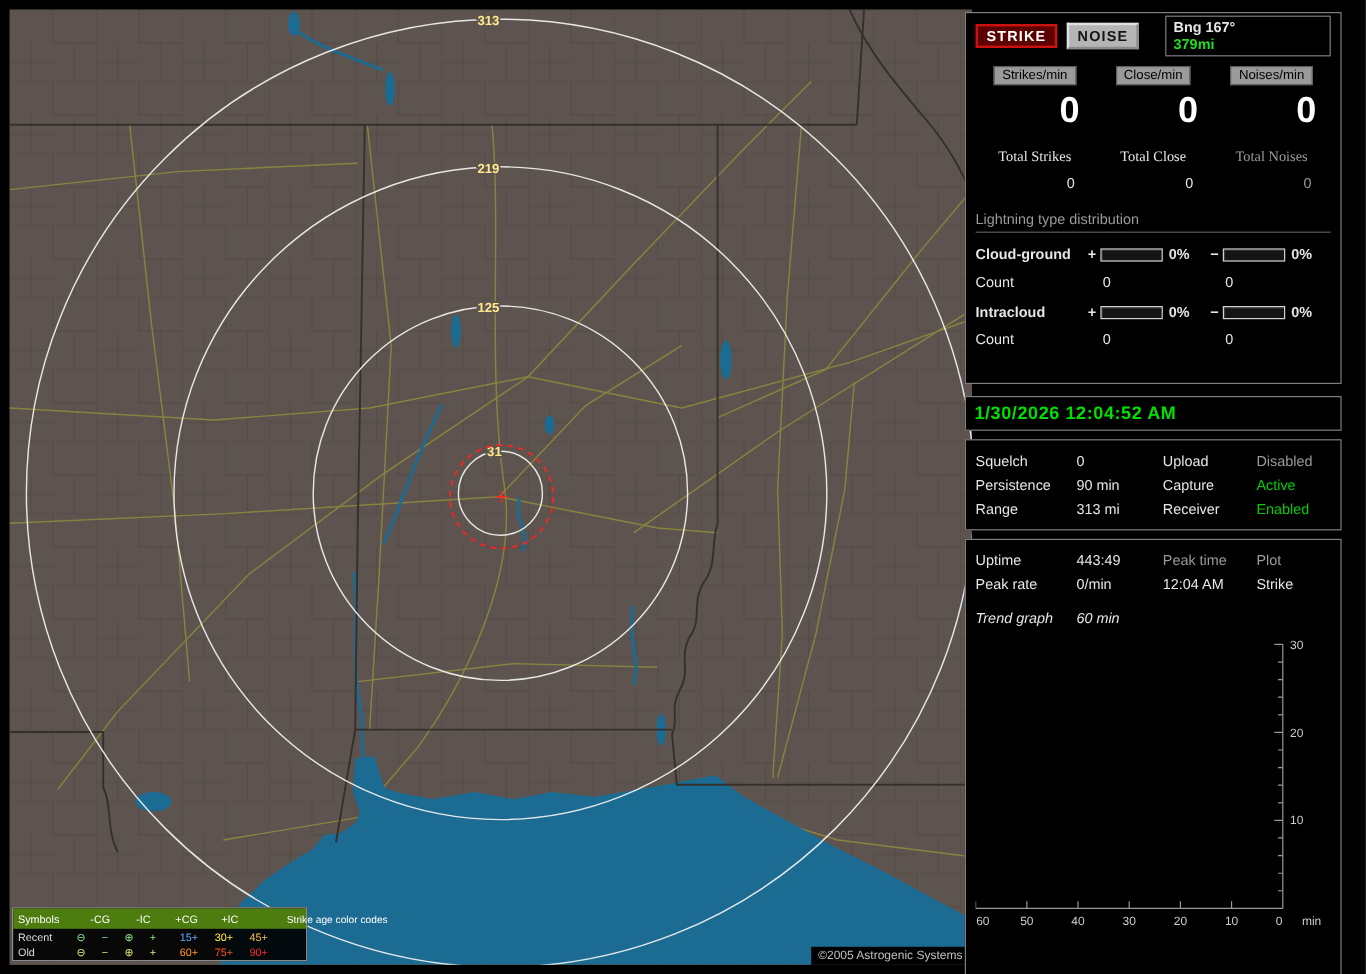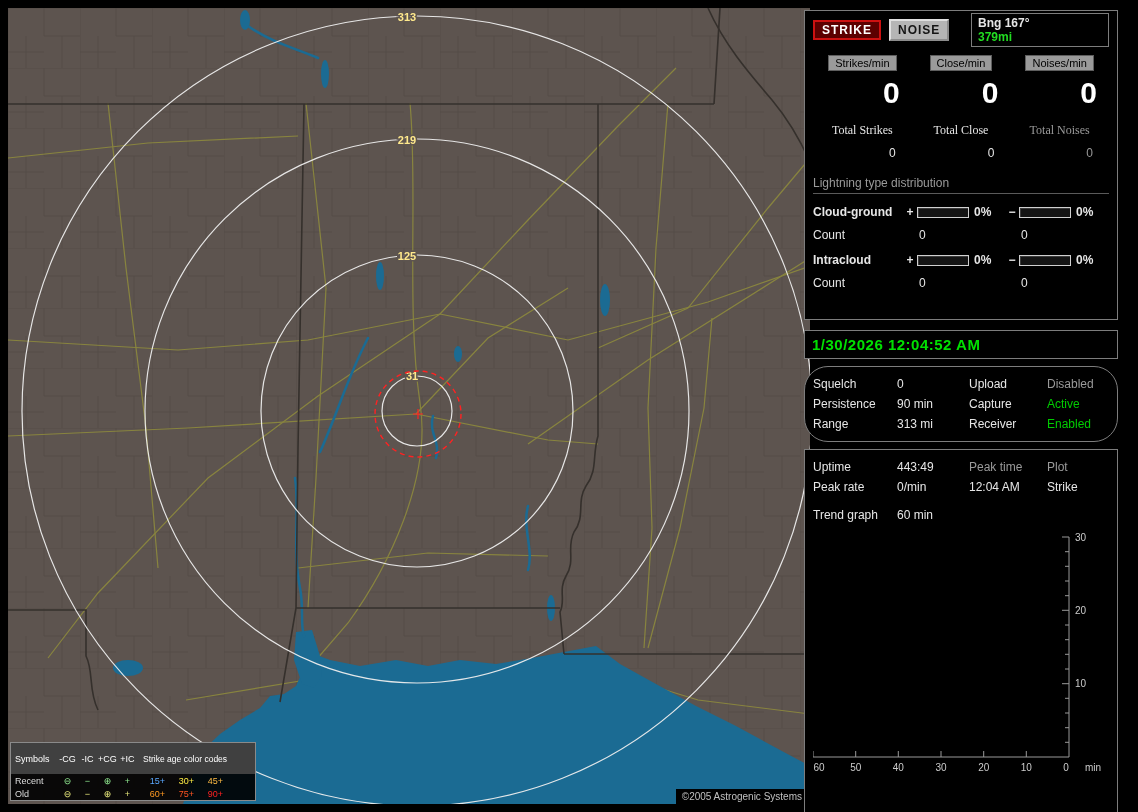--- a/index.html
+++ b/index.html
@@ -9,21 +9,21 @@
   }
   
   #map{position:absolute;left:8px;top:8px;width:802px;height:796px;background:#5d544f;}
   #map svg{display:block;}
   .legend{
     position:absolute;left:2px;bottom:3px;width:244px;border:1px solid #8a8a8a;
     background:rgba(0,0,0,.9);font-size:9px;color:#ddd;
   }
   .lg-row{display:grid;grid-template-columns:42px 21px 19px 21px 19px 6px 29px 29px 29px;
     align-items:center;height:13px;padding:0 4px;}
-  .lg-head{background:#404040;height:31px;color:#fff;}
+  .lg-head{background:#4d7c0f;height:17px;color:#fff;gap:16px;}
   .lg-age-title{grid-column:7 / span 3;font-size:8.5px;white-space:nowrap;}
   .lg-c{text-align:center;}
   .sym-recent{color:#8fe88f;text-align:center;}
   .sym-old{color:#e6e67a;text-align:center;}
   .a1{color:#5aa8ff}.a2{color:#ffee44}.a3{color:#ffbb44}
   .a4{color:#ff9922}.a5{color:#ff5522}.a6{color:#ff2222}
   .copyright{position:absolute;right:2px;bottom:0;background:#000;color:#c0c0c0;
     font-size:10px;padding:2px 6px;}
   
   .sidebar{position:absolute;left:804px;top:10px;width:314px;font-size:12px;}
@@ -51,25 +51,25 @@
     align-items:center;margin-top:10px;height:16px;}
   .dist-label{font-weight:bold;}
   .sign{font-weight:bold;text-align:center;}
   .bar{height:9px;border:1px solid #d0d0d0;background:#141414;box-shadow:inset 1px 1px 0 #3a3a3a;}
   .pct{font-weight:bold;padding-left:5px;}
   .count-row{display:grid;grid-template-columns:90px 14px 52px 36px 14px 52px 36px;
     align-items:center;margin-top:8px;height:14px;}
   .count-val{padding-left:2px;}
   .panel-clock{padding:5px 7px;margin-bottom:7px;color:#00e000;font-weight:bold;
     font-size:15px;letter-spacing:.5px;}
-  .panel-status{padding:7px 8px;margin-bottom:7px;border-radius:24px;}
+  .panel-status{padding:7px 8px;margin-bottom:7px;}
   .srow{display:grid;grid-template-columns:84px 72px 78px 1fr;height:20px;align-items:center;}
   .c-green{color:#00cc00;}
   .panel-info{padding:7px 8px;height:424px;}
-  .trend-row{display:grid;grid-template-columns:84px auto;height:20px;align-items:center;margin-top:8px;}
+  .trend-row{display:grid;grid-template-columns:84px auto;height:20px;align-items:center;margin-top:8px;font-style:italic;}
   .trend-svg{margin-top:6px;}
   text{font-family:"Liberation Sans", sans-serif;}
 </style>
 </head>
 <body>
 
 <div id="map">
   <svg width="802" height="796" viewBox="0 0 802 796">
     <defs>
       <pattern id="counties" width="72" height="60" patternUnits="userSpaceOnUse">

